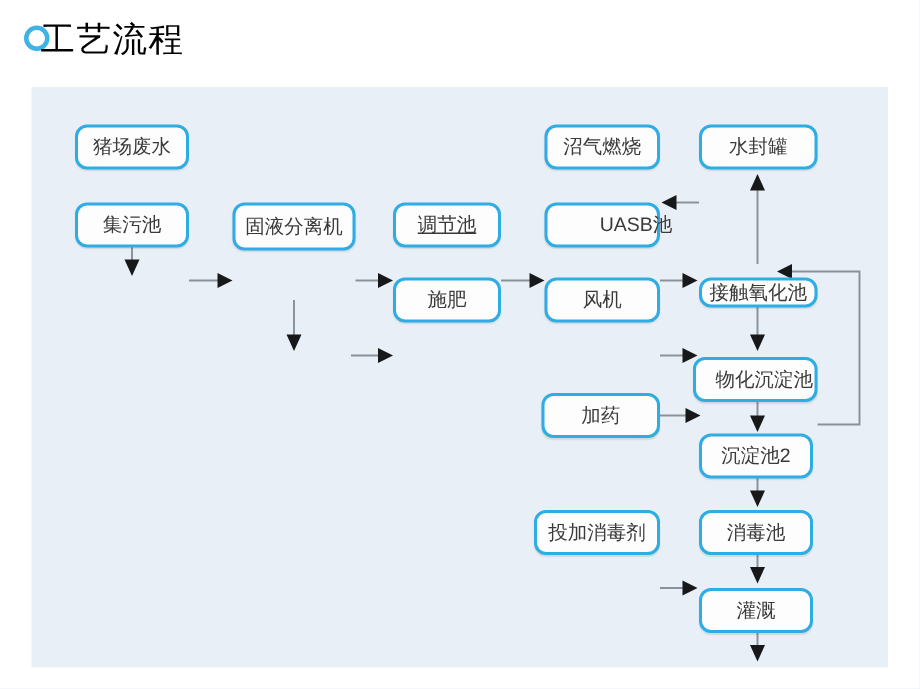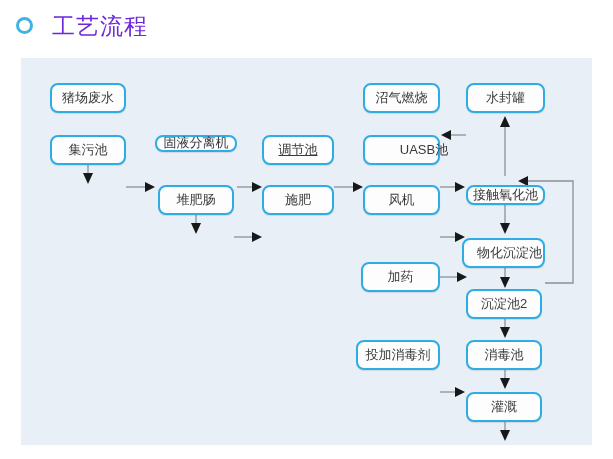--- a/index.html
+++ b/index.html
@@ -28,25 +28,25 @@
     top: 17px;
     width: 17px;
     height: 17px;
     border: 3px solid #3fb3e3;
     border-radius: 50%;
     box-sizing: border-box;
     background: #ffffff;
   }
   #page-title {
     position: absolute;
-    left: 52px;
+    left: 27px;
     top: 10px;
     font-size: 23px;
     line-height: 32px;
-    color: #6d28d9;
+    color: #000000;
     letter-spacing: 1px;
     white-space: nowrap;
   }
 
   
   #panel {
     position: absolute;
     left: 21px;
     top: 58px;
     width: 571px;
@@ -163,23 +163,22 @@
       <polygon class="arrowhead" points="444,334 434,329 434,339"></polygon>
 
       <line x1="484" y1="347" x2="484" y2="375"></line>
       <polygon class="arrowhead" points="484,383 479,372 489,372"></polygon>
     </svg>
 
     <div class="node" style="left:29px; top:77px; width:76px; height:30px;">集污池</div>
 
     <div class="node" style="left:29px; top:25px; width:76px; height:30px;">猪场废水</div>
 
-    <div class="node" style="left:134px; top:77px; width:82px; height:17px;">固液分离机</div>
-
-    <div class="node" style="left:137px; top:127px; width:76px; height:30px;">堆肥肠</div>
+    <div class="node" style="left:134px; top:77px; width:82px; height:32px;">固液分离机</div>
+
 
     <div class="node" style="left:241px; top:127px; width:72px; height:30px;">施肥</div>
 
     <div class="node" style="left:241px; top:77px; width:72px; height:30px;text-decoration:underline;">调节池</div>
 
     <div class="node" style="left:342px; top:77px; width:77px; height:30px;padding-left:45px;">UASB池</div>
 
     <div class="node" style="left:342px; top:25px; width:77px; height:30px;">沼气燃烧</div>
 
     <div class="node" style="left:445px; top:25px; width:79px; height:30px;">水封罐</div>

